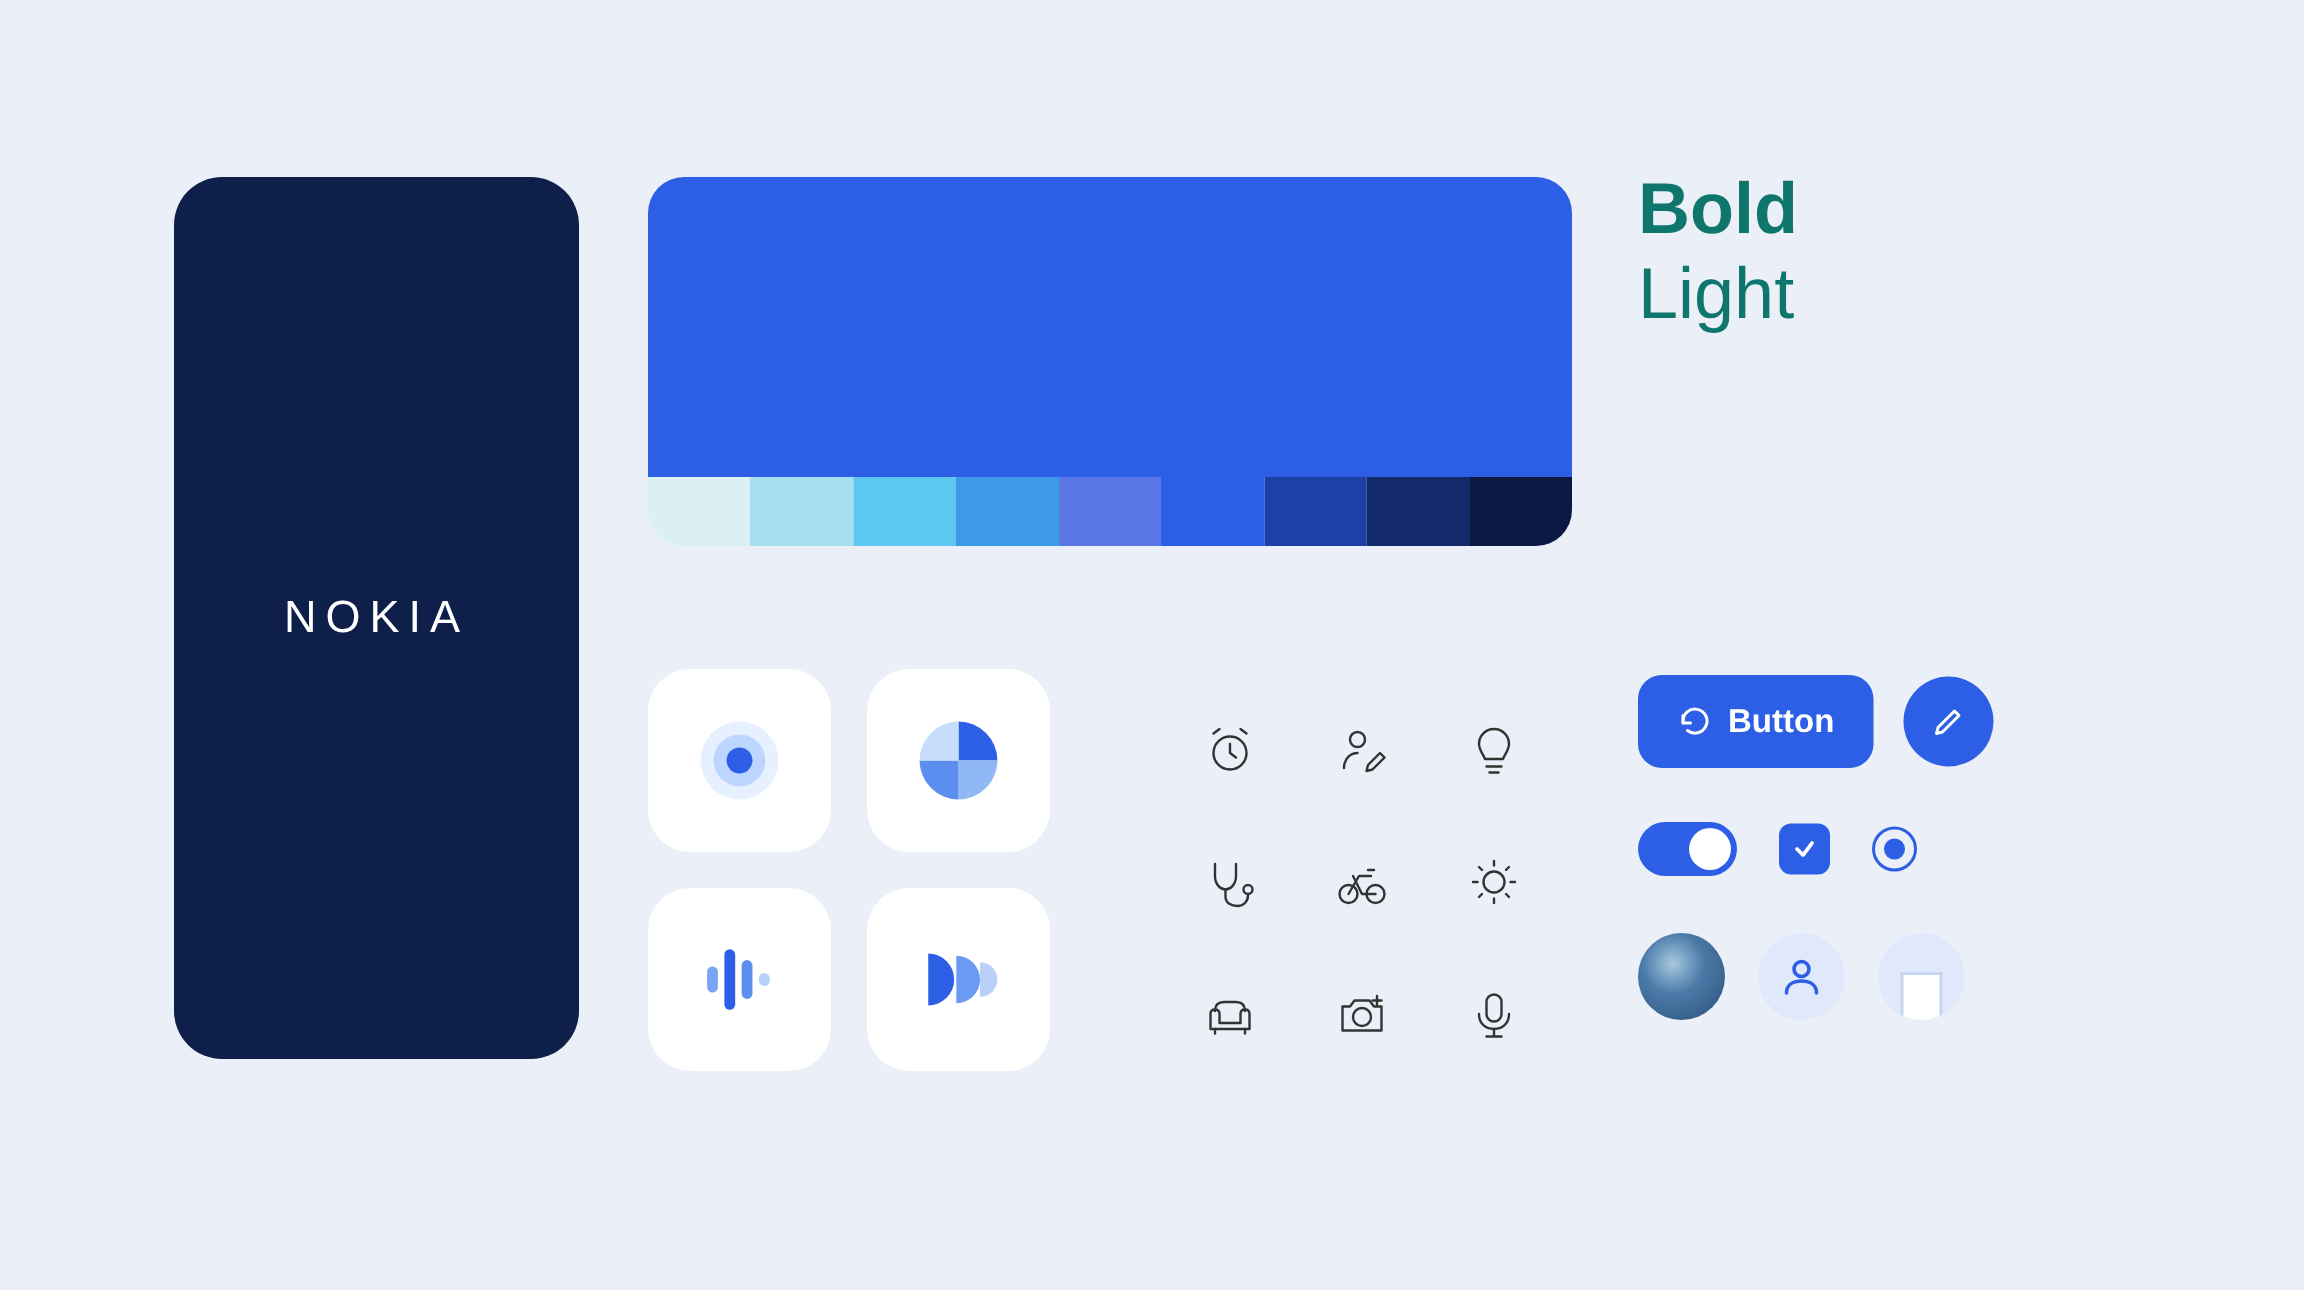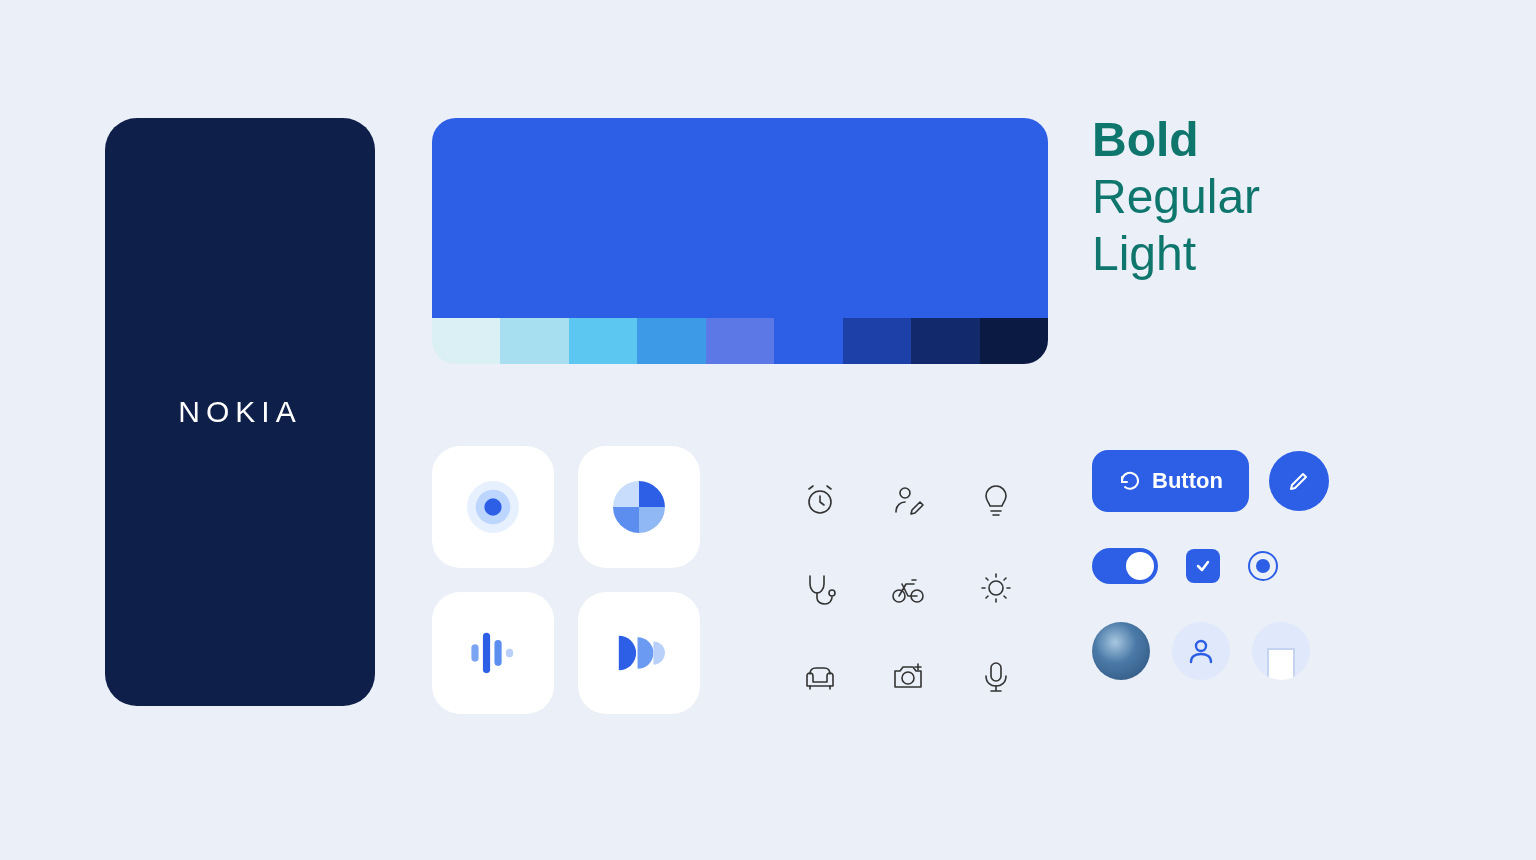--- a/index.html
+++ b/index.html
@@ -13,21 +13,21 @@
   }
   .canvas {
     position: absolute;
     left: 100px;
     top: 118px;
     width: 1336px;
     height: 624px;
   }
   .phone-card {
     position: absolute;
-    left: 5px;
+    left: 16px;
     top: 0;
     width: 270px;
     height: 588px;
     background: #0e1f49;
     border-radius: 32px;
     display: flex;
     align-items: center;
     justify-content: center;
   }
   .nokia-logo {
@@ -238,21 +238,20 @@
       <div id="ps4" style="background: rgb(91, 120, 230);"></div>
       <div id="ps5" style="background: rgb(45, 95, 230);"></div>
       <div id="ps6" style="background: rgb(29, 63, 168);"></div>
       <div id="ps7" style="background: rgb(18, 41, 107);"></div>
       <div id="ps8" style="background: rgb(11, 26, 66);"></div>
     </div>
   </div>
 
   <div class="typography">
     <div class="bold">Bold</div>
-    <div class="regular">Regular</div>
     <div class="light">Light</div>
   </div>
 
   <div class="app-tiles">
     <div class="tile">
       <svg viewBox="0 0 100 100" width="72" height="72">
         <circle cx="50" cy="50" r="36" fill="#e6f0ff"></circle>
         <circle cx="50" cy="50" r="24" fill="#bcd6ff"></circle>
         <circle cx="50" cy="50" r="12" fill="#2d5fe6"></circle>
       </svg>

